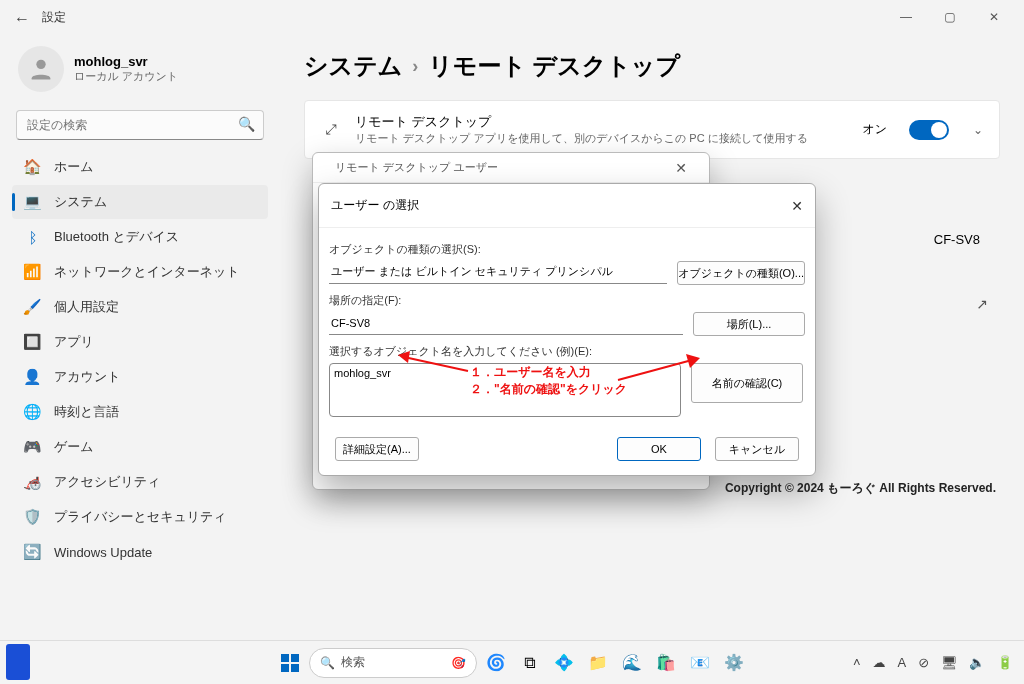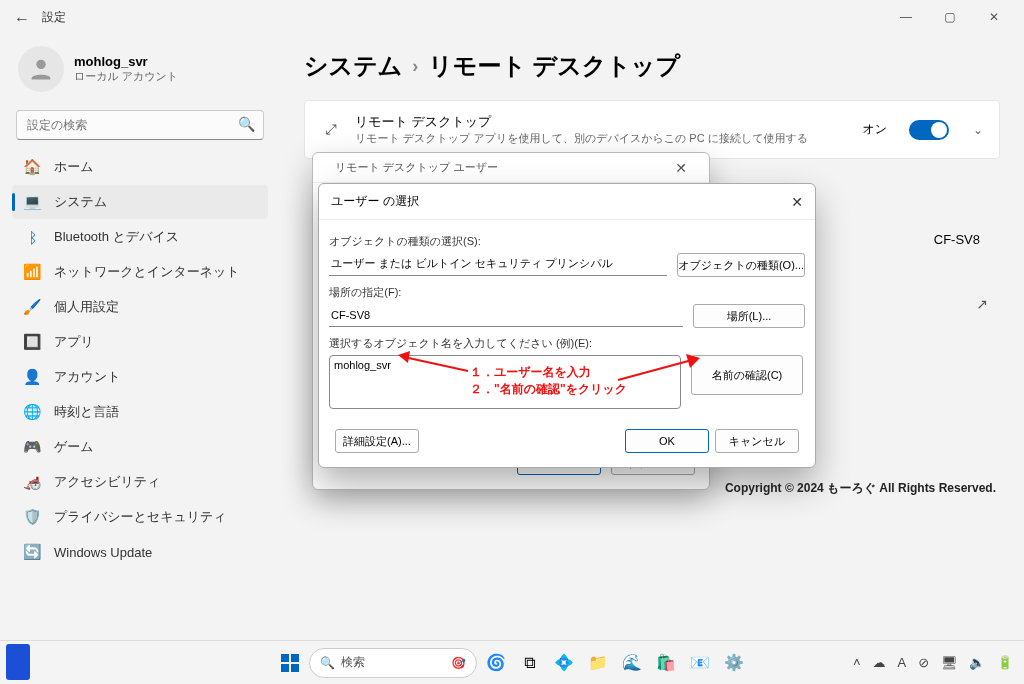--- a/index.html
+++ b/index.html
@@ -46,30 +46,30 @@
 
 
 .dlg1 { position: absolute; left: 312px; top: 152px; width: 398px; background: #fff; border: 1px solid #bbb; border-radius: 6px; box-shadow: 0 12px 30px rgba(0,0,0,0.25); }
 .dlg1 .hdr { height: 30px; display: flex; align-items: center; padding: 0 22px; font-size: 11px; color: #555; border-bottom: 1px solid #eee; }
 .dlg1 .hdr .x { margin-left: auto; font-size: 14px; color: #555; }
 .dlg1 .foot { padding: 10px 14px 14px; display: flex; justify-content: flex-end; gap: 10px; }
 .dlg1 .body-spacer { height: 258px; }
 
 
 .dlg2 { position: absolute; left: 318px; top: 183px; width: 498px; background: #fff; border: 1px solid #aaa; border-radius: 6px; box-shadow: 0 16px 34px rgba(0,0,0,0.3); }
-.dlg2 .hdr2 { height: 36px; display: flex; align-items: center; padding: 0 12px; font-size: 12px; border-bottom: 1px solid #eee; }
+.dlg2 .hdr2 { height: 44px; display: flex; align-items: center; padding: 0 12px; font-size: 12px; border-bottom: 1px solid #eee; }
 .dlg2 .hdr2 .x { margin-left: auto; font-size: 14px; color: #333; }
 .dlg2 .body { padding: 10px 10px 4px; font-size: 11px; color: #333; }
 .dlg2 .lbl { margin-top: 4px; }
 .dlg2 .row { display: flex; align-items: center; gap: 10px; margin: 4px 0 8px; }
 .dlg2 .field { flex: 1; height: 22px; border: none; border-bottom: 1px solid #888; font-size: 11px; padding: 2px 2px 4px; }
 .dlg2 .btn { min-width: 112px; height: 24px; font-size: 11px; border: 1px solid #aaa; background: #fdfdfd; border-radius: 3px; }
 .dlg2 textarea.objname { width: 352px; height: 54px; border: 1px solid #888; font-size: 11px; padding: 3px 4px; resize: none; }
 .red-box { border: 2px solid #e11; border-radius: 4px; }
-.dlg2 .foot2 { padding: 8px 16px 14px; display: flex; gap: 6px; align-items: center; }
+.dlg2 .foot2 { padding: 8px 16px 14px; display: flex; gap: 14px; align-items: center; }
 .dlg2 .foot2 .grow { flex: 1; }
 .btn2 { min-width: 84px; height: 24px; font-size: 11px; border: 1px solid #aaa; background: #fdfdfd; border-radius: 3px; }
 .btn2.primary { border-color: #0067c0; }
 
 .annot { position: absolute; color: #e11; font-size: 12px; font-weight: 600; line-height: 1.4; }
 .arrow-svg { position: absolute; pointer-events: none; }
 
 .copyright { position: absolute; right: 28px; top: 480px; font-size: 12px; font-weight: 600; color: #222; }
 
 

